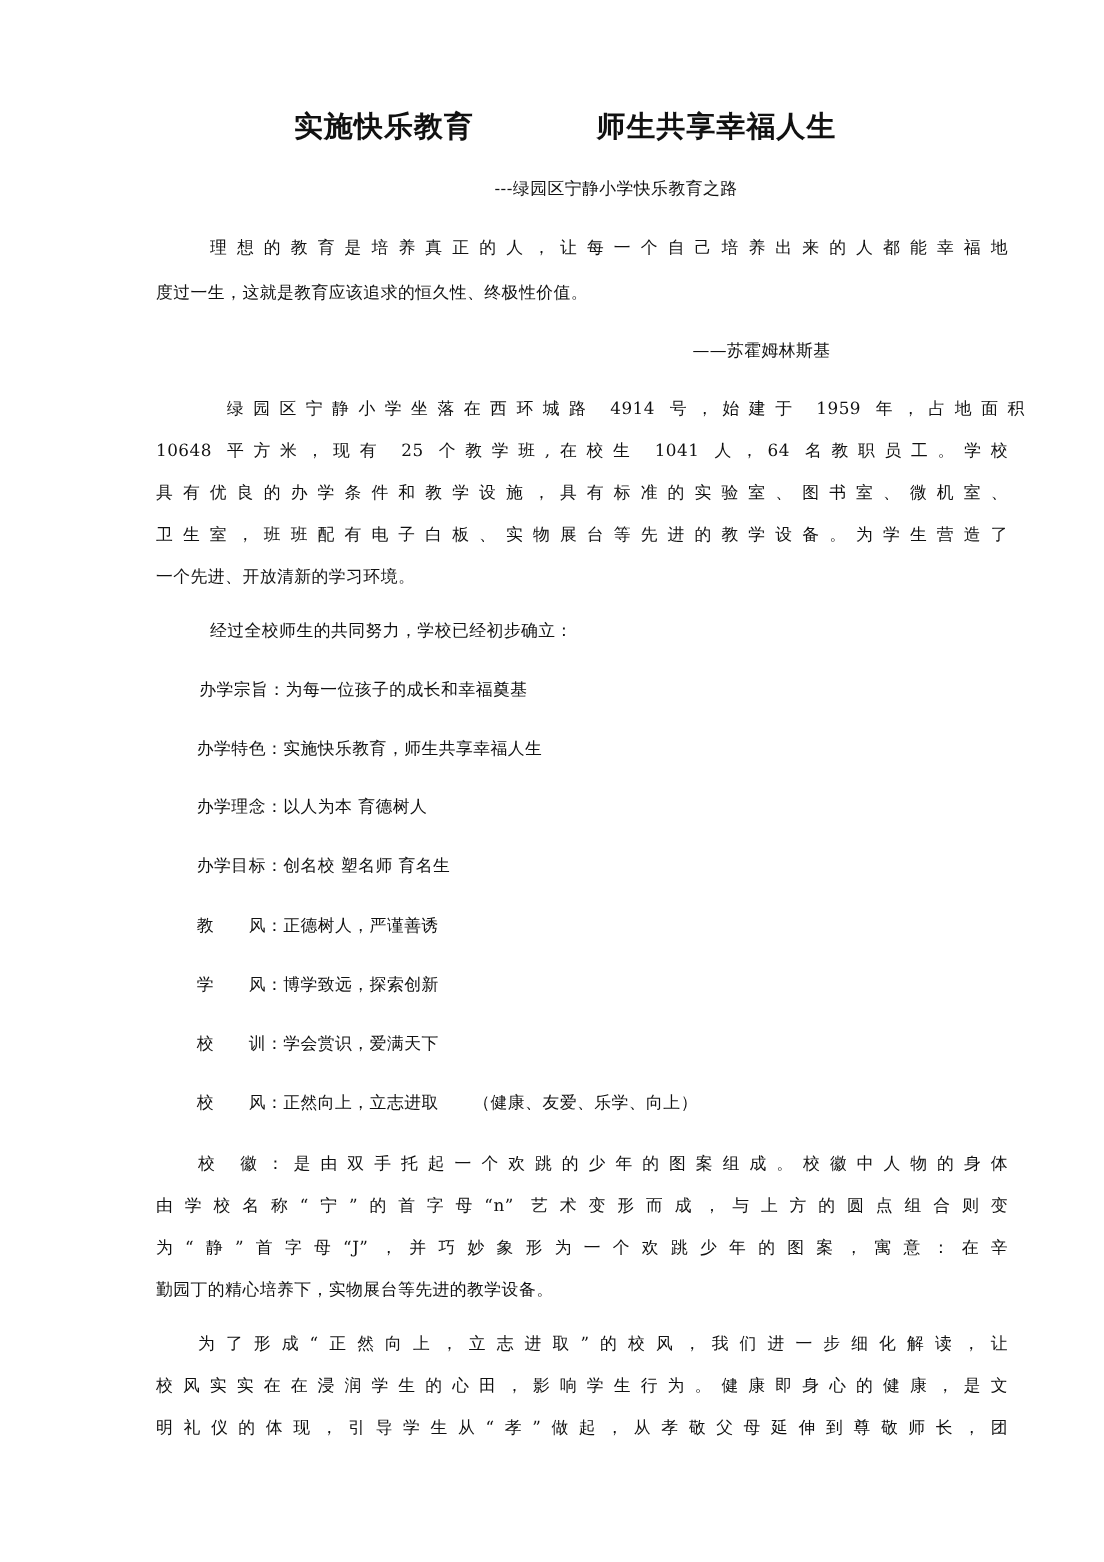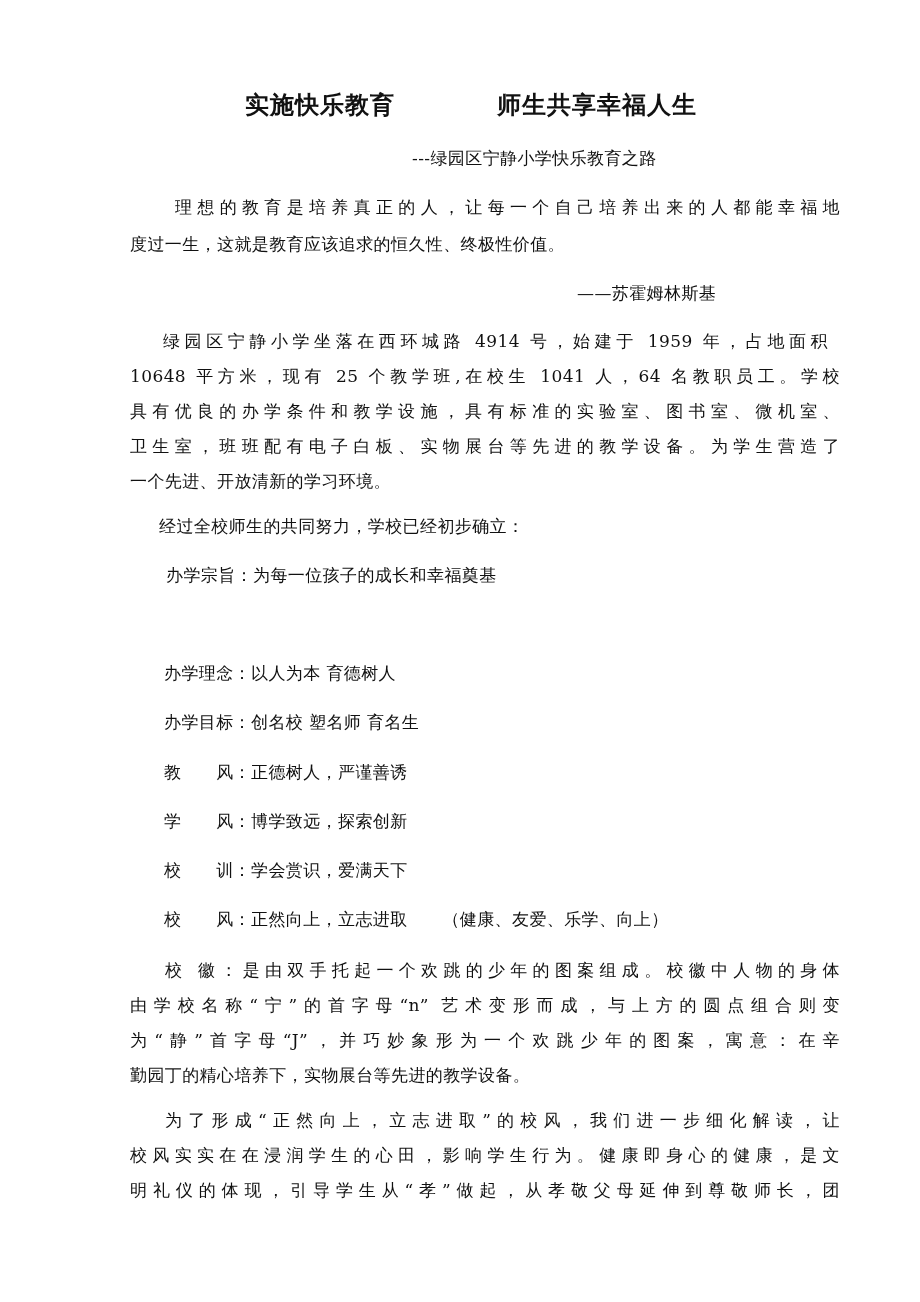--- a/index.html
+++ b/index.html
@@ -1,46 +1,47 @@
 <!DOCTYPE html>
 <html><head>
 <meta charset="utf-8">
 <style>
   html, body { margin: 0; padding: 0; background: #ffffff; }
   body { width: 920px; height: 1302px; position: relative; overflow: hidden;
          font-family: "DejaVu Serif", "Liberation Serif", serif; color: #111; }
   .page { position: absolute; left: 0; top: 0; width: 796px; height: 1302px; background: #fff; }
-  .line { position: absolute; white-space: pre; font-size: 17px; line-height: 28px; letter-spacing: 0.4px; }
+  .line { position: absolute; white-space: pre; font-size: 14px; line-height: 28px; letter-spacing: 0.4px; }
   .title { position: absolute; top: 88px; font-family: "DejaVu Sans", "Liberation Sans", sans-serif;
            font-weight: bold; font-size: 24px; line-height: 34px; white-space: pre; letter-spacing: 1px; }
   .just { text-align: justify; text-align-last: justify; width: 710px; }
 </style>
 </head>
 <body>
 
 <div class="page">
 
   <div class="title" style="left:245px;">实施快乐教育</div>
   <div class="title" style="left:497px;">师生共享幸福人生</div>
 
   <div class="line" style="left:412px; top:144px;">---绿园区宁静小学快乐教育之路</div>
 
   <div class="line just" style="left:130px; top:193px; width:700px; padding-left:45px; box-sizing:border-box; width:710px;">理想的教育是培养真正的人，让每一个自己培养出来的人都能幸福地</div>
   <div class="line" style="left:130px; top:230px;">度过一生，这就是教育应该追求的恒久性、终极性价值。</div>
   <div class="line" style="left:577px; top:279px;">——苏霍姆林斯基</div>
 
-  <div class="line just" style="left:118px; top:327px; padding-left:45px; box-sizing:border-box;">绿园区宁静小学坐落在西环城路 4914 号，始建于 1959 年，占地面积</div>
+  <div class="line just" style="left:144px; top:327px; padding-left:45px; box-sizing:border-box;">绿园区宁静小学坐落在西环城路 4914 号，始建于 1959 年，占地面积</div>
   <div class="line just" style="left:130px; top:362px;">10648 平方米，现有 25 个教学班,在校生 1041 人，64 名教职员工。学校</div>
   <div class="line just" style="left:130px; top:397px;">具有优良的办学条件和教学设施，具有标准的实验室、图书室、微机室、</div>
   <div class="line just" style="left:130px; top:432px;">卫生室，班班配有电子白板、实物展台等先进的教学设备。为学生营造了</div>
   <div class="line" style="left:130px; top:467px;">一个先进、开放清新的学习环境。</div>
 
-  <div class="line" style="left:159px; top:512px;text-align:center;">经过全校师生的共同努力，学校已经初步确立：</div>
+  <div class="line" style="left:175px; top:512px;text-align:center;">经过全校师生的共同努力，学校已经初步确立：</div>
 
   <div class="line" style="left:166px; top:561px;"><span>办学宗旨：</span><span>为每一位孩子的成长和幸福奠基</span></div>
+  <div class="line" style="left:164px; top:610px;"><span>办学特色：</span><span>实施快乐教育，师生共享幸福人生</span></div>
   <div class="line" style="left:164px; top:659px;"><span>办学理念：</span><span>以人为本 育德树人</span></div>
   <div class="line" style="left:164px; top:758px;"><span>教　　风：</span><span>正德树人，严谨善诱</span></div>
   <div class="line" style="left:164px; top:708px;"><span>办学目标：</span><span>创名校 塑名师 育名生</span></div>
   <div class="line" style="left:164px; top:807px;"><span>学　　风：</span><span>博学致远，探索创新</span></div>
   <div class="line" style="left:164px; top:856px;"><span>校　　训：</span><span>学会赏识，爱满天下</span></div>
   <div class="line" style="left:164px; top:905px;"><span>校　　风：</span><span>正然向上，立志进取　　（健康、友爱、乐学、向上）</span></div>
 
   <div class="line just" style="left:130px; top:956px; padding-left:35px; box-sizing:border-box;">校 徽：是由双手托起一个欢跳的少年的图案组成。校徽中人物的身体</div>
   <div class="line just" style="left:130px; top:991px;">由学校名称“宁”的首字母“n” 艺术变形而成，与上方的圆点组合则变</div>
   <div class="line just" style="left:130px; top:1026px;">为“静”首字母“J”，并巧妙象形为一个欢跳少年的图案，寓意：在辛</div>

